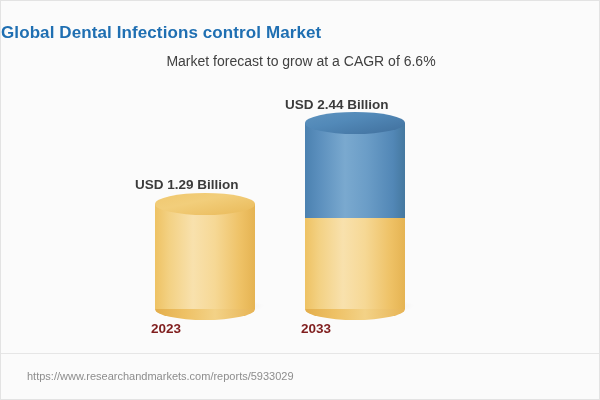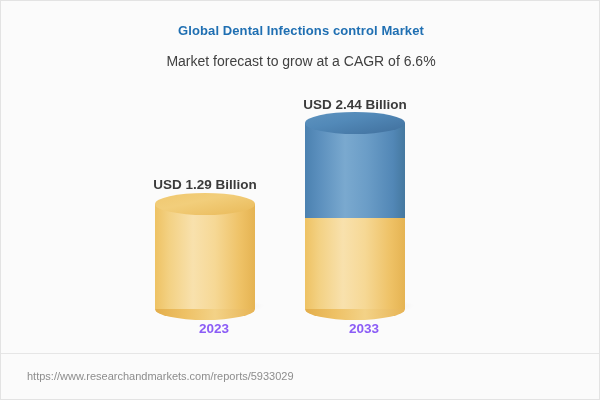--- a/index.html
+++ b/index.html
@@ -19,22 +19,21 @@
     border: 1px solid #e3e3e3;
     overflow: hidden;
   }
 
   
   .chart-title {
     position: absolute;
     left: 0;
     top: 22px;
     width: 600px;
-    text-align: center;
-    font-size: 13px;
+    font-size: 17px;
     font-weight: bold;
     color: #1f6fb2;
     letter-spacing: 0.1px;
   }
   .chart-subtitle {
     position: absolute;
     left: 0;
     top: 52px;
     width: 600px;
     text-align: center;
@@ -56,37 +55,36 @@
     position: absolute;
     width: 140px;
   }
   .bar-group.g0 { left: 134px; top: 90px; }
   .bar-group.g1 { left: 284px; top: 90px; }
 
   .value-label {
     position: absolute;
     left: 0;
     width: 140px;
-    text-align: center;
+    text-align: left;
     font-size: 13.5px;
     font-weight: bold;
     color: #3b3b3b;
     white-space: nowrap;
   }
   .g0 .value-label { top: 86px; }
   .g1 .value-label { top: 6px; }
 
   .cat-label {
     position: absolute;
-    left: 9px;
+    left: 16px;
     width: 140px;
-    text-align: center;
     font-size: 13.5px;
     font-weight: bold;
-    color: #8b5cf6;
+    color: #7f1d1d;
     top: 230px;
   }
 
   .cyl-wrap {
     position: absolute;
     left: 20px;
     width: 100px;
   }
   .g0 .cyl-wrap { top: 113px; height: 105px; }
   .g1 .cyl-wrap { top: 32px;  height: 186px; }

